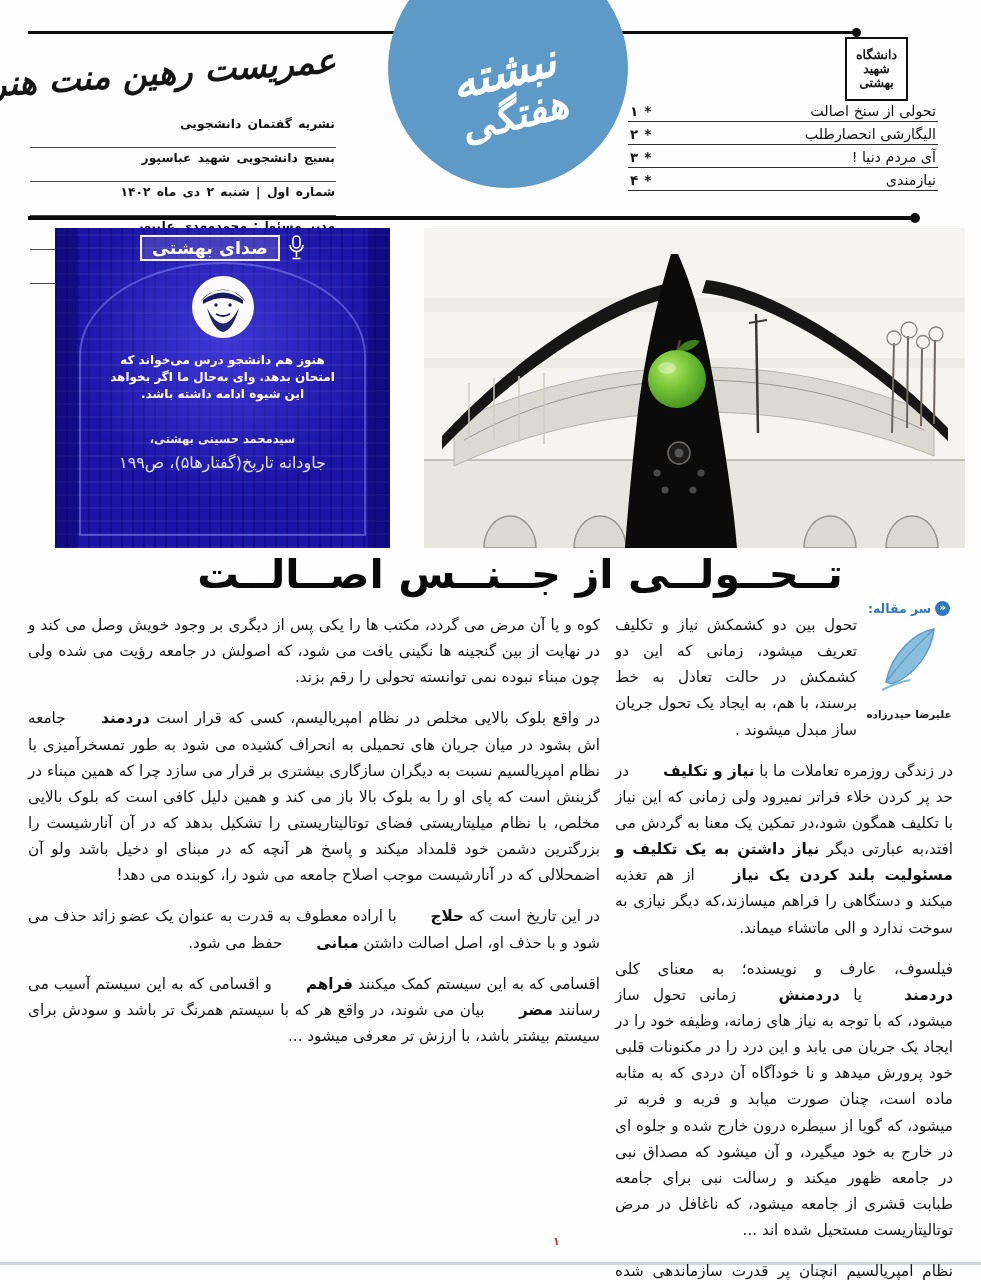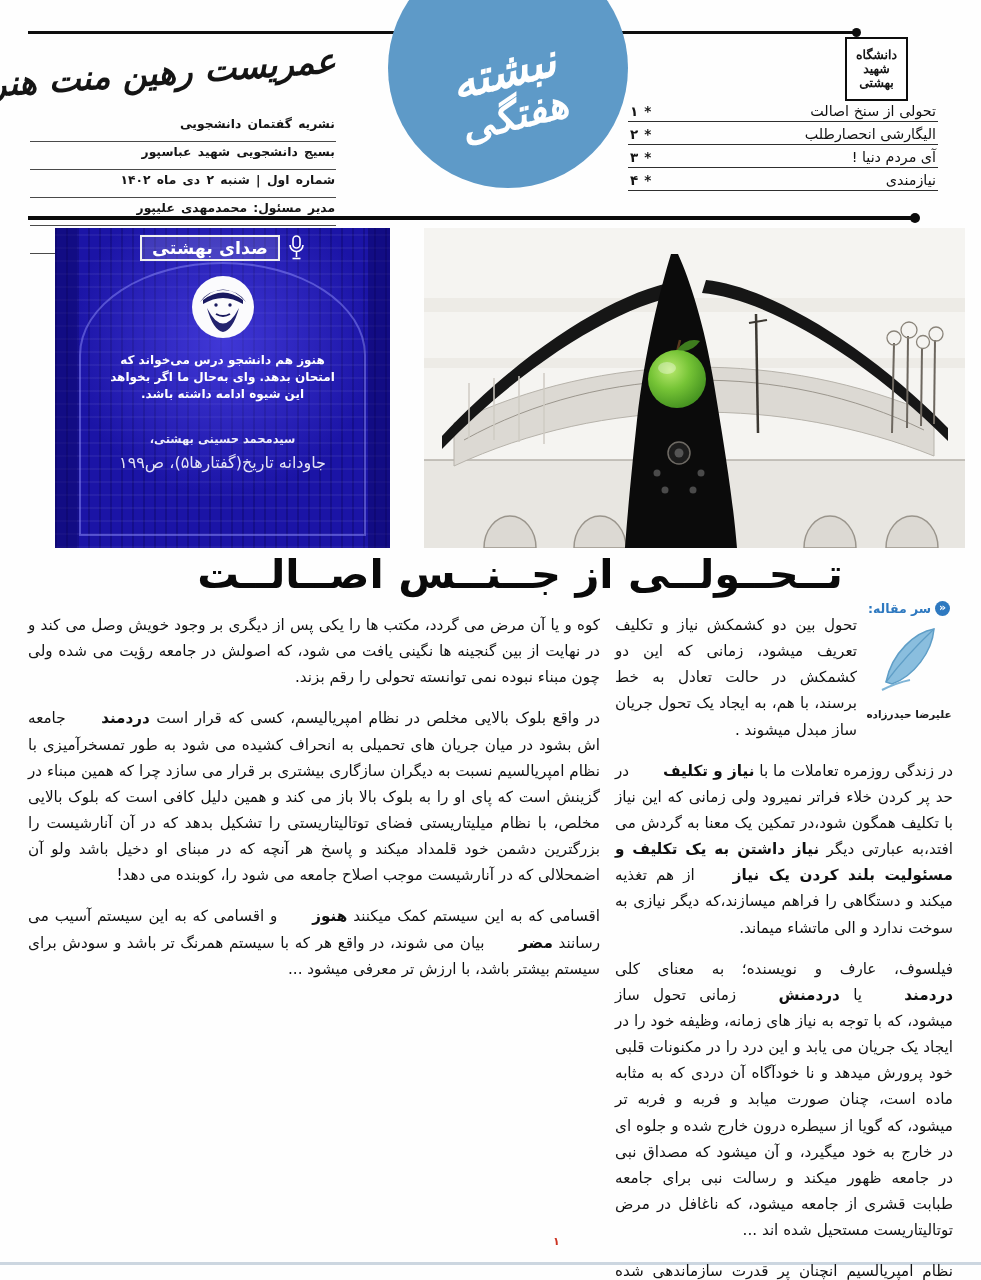--- a/index.html
+++ b/index.html
@@ -13,21 +13,21 @@
   .divider-heavy { position:absolute; left:28px; top:216px; width:884px; height:4px; background:#0b0b0b; z-index:3; }
   .divider-heavy .end-dot { position:absolute; right:-8px; top:-3px; width:10px; height:10px; border-radius:50%; background:#0b0b0b; }
 
   
   .masthead-left { position:absolute; left:30px; top:38px; width:306px; z-index:2; }
   .calligraphy-title { font-family:"DejaVu Serif", serif; font-style:italic; font-weight:700;
       font-size:34px; text-align:center; transform:rotate(-4deg); height:66px; line-height:66px;
       letter-spacing:-1px; margin-bottom:10px; white-space:nowrap; }
   .info-lines { direction:rtl; }
   .info-line { border-bottom:1.4px solid #4a4a4a; font-size:12.3px; font-weight:700;
-      padding:3px 1px 10px; text-align:right; white-space:nowrap; word-spacing:2px; }
+      padding:3px 1px 16px; text-align:right; white-space:nowrap; word-spacing:2px; }
   .info-line:first-child { border-top:0; }
 
   
   .circle-logo { position:absolute; left:388px; top:-52px; width:240px; height:240px; border-radius:50%;
       background:#5e9ac8; z-index:2; display:flex; flex-direction:column; align-items:center; justify-content:center; }
   .circle-logo .cl-inner { transform:rotate(-14deg); text-align:center; color:#fff;
       font-family:"DejaVu Serif", serif; font-style:italic; font-weight:700; margin-top:48px; }
   .cl-line1 { font-size:46px; line-height:1.0; letter-spacing:2px; }
   .cl-line2 { font-size:40px; line-height:1.0; margin-top:2px; letter-spacing:4px; }
 
@@ -253,18 +253,19 @@
     </div>
     <p><span>تحول بین دو کشمکش نیاز و تکلیف تعریف میشود، زمانی که این دو کشمکش در حالت تعادل به خط برسند، با هم، به ایجاد یک تحول جریان ساز مبدل میشوند .</span></p>
     <p><span>در زندگی روزمره تعاملات ما با </span><span class="b">نیاز و تکلیف</span><span> در حد پر کردن خلاء فراتر نمیرود ولی زمانی که این نیاز با تکلیف همگون شود،در تمکین یک معنا به گردش می افتد،به عبارتی دیگر </span><span class="b">نیاز داشتن به یک تکلیف و مسئولیت بلند کردن یک نیاز</span><span> از هم تغذیه میکند و دستگاهی را فراهم میسازند،که دیگر نیازی به سوخت ندارد و الی ماتشاء میماند.</span></p>
     <p><span>فیلسوف، عارف و نویسنده؛ به معنای کلی </span><span class="b">دردمند</span><span> یا </span><span class="b">دردمنش</span><span> زمانی تحول ساز میشود، که با توجه به نیاز های زمانه، وظیفه خود را در ایجاد یک جریان می یابد و این درد را در مکنونات قلبی خود پرورش میدهد و نا خودآگاه آن دردی که به مثابه ماده است، چنان صورت میابد و فربه و فربه تر میشود، که گویا از سیطره درون خارج شده و جلوه ای در خارج به خود میگیرد، و آن میشود که مصداق نبی در جامعه ظهور میکند و رسالت نبی برای جامعه طبابت قشری از جامعه میشود، که ناغافل در مرض توتالیتاریست مستحیل شده اند ...</span></p>
     <p><span>نظام امپریالسیم انچنان پر قدرت سازماندهی شده است، که از بدو تولد عقلها را با فشار معطوف به قدرت در جهانی تربیت میکند، که اصولا کوهی را نمیبینند که بخواهند برای آن ورائی هم قائل شوند.</span></p>
 
   </div>
   <div class="col-wide">
     <p><span>کوه و یا آن مرض می گردد، مکتب ها را یکی پس از دیگری بر وجود خویش وصل می کند و در نهایت از بین گنجینه ها نگینی یافت می شود، که اصولش در جامعه رؤیت می شده ولی چون مبناء نبوده نمی توانسته تحولی را رقم بزند.</span></p>
     <p><span>در واقع بلوک بالایی مخلص در نظام امپریالیسم، کسی که قرار است </span><span class="b">دردمند</span><span> جامعه اش بشود در میان جریان های تحمیلی به انحراف کشیده می شود به طور تمسخرآمیزی با نظام امپریالسیم نسبت به دیگران سازگاری بیشتری بر قرار می سازد چرا که همین مبناء در گزینش است که پای او را به بلوک بالا باز می کند و همین دلیل کافی است که بلوک بالایی مخلص، با نظام میلیتاریستی فضای توتالیتاریستی را تشکیل بدهد که در آن آنارشیست را بزرگترین دشمن خود قلمداد میکند و پاسخ هر آنچه که در مبنای او دخیل باشد ولو آن اضمحلالی که در آنارشیست موجب اصلاح جامعه می شود را، کوبنده می دهد!</span></p>
-    <p><span>اقسامی که به این سیستم کمک میکنند </span><span class="b">هنوز</span><span> و اقسامی که به این سیستم آسیب می رسانند </span><span class="b">مضر</span><span> بیان می شوند، در واقع هر که با سیستم همرنگ تر باشد و سودش برای سیستم بیشتر باشد، با ارزش تر معرفی میشود ...</span></p>
+    <p><span>در این تاریخ است که </span><span class="b">حلاج</span><span> با اراده معطوف به قدرت به عنوان یک عضو زائد حذف می شود و با حذف او، اصل اصالت داشتن </span><span class="b">مبانی</span><span> حفظ می شود.</span></p>
+    <p><span>اقسامی که به این سیستم کمک میکنند </span><span class="b">فراهم</span><span> و اقسامی که به این سیستم آسیب می رسانند </span><span class="b">مضر</span><span> بیان می شوند، در واقع هر که با سیستم همرنگ تر باشد و سودش برای سیستم بیشتر باشد، با ارزش تر معرفی میشود ...</span></p>
   </div>
 </div>
 
 <div class="page-number">۱</div>
 <div class="footer-rule"></div>
 
 </body></html>

